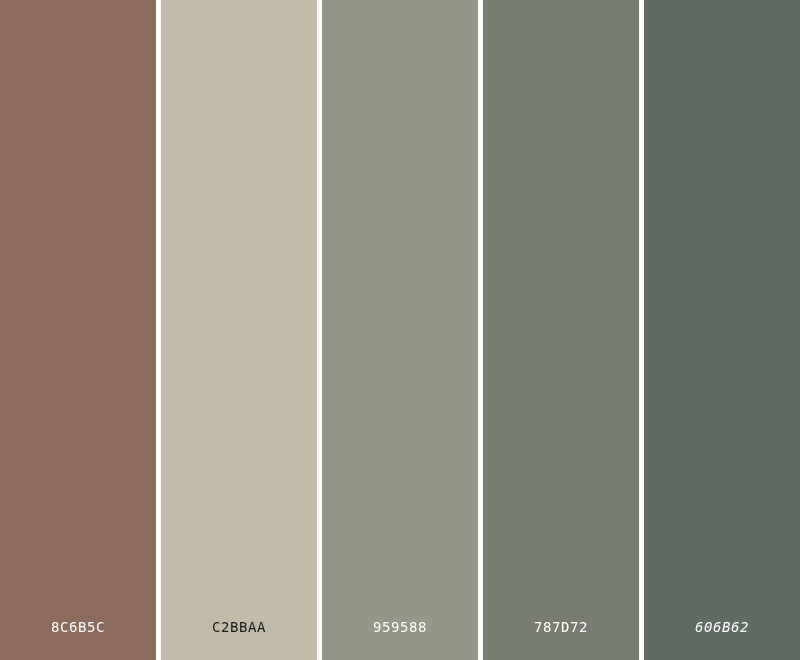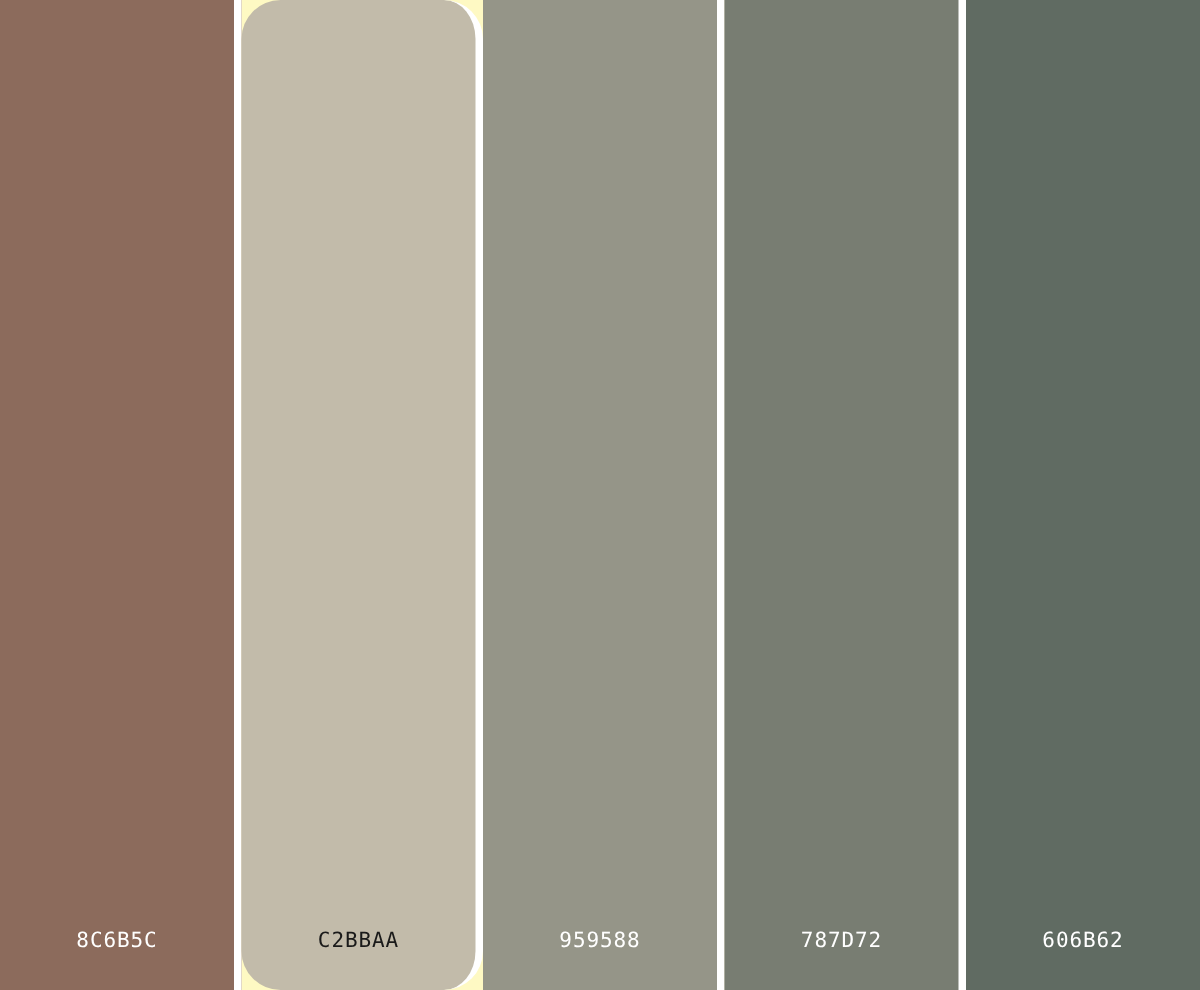--- a/index.html
+++ b/index.html
@@ -43,36 +43,36 @@
     font-size: 14px;
     letter-spacing: 0.6px;
     line-height: 16px;
     white-space: nowrap;
     user-select: none;
   }
 </style>
 </head>
 <body style="background: rgb(255, 255, 255);">
 
-<div id="palette" style="background: #fef9c3;">
+<div id="palette" style="background: #c4b5fd;">
 
   <div class="swatch" style="background-color: rgb(140, 107, 92); border-right-color: rgb(255, 255, 255);">
     <span class="swatch-label" style="color: rgb(255, 255, 255);">8C6B5C</span>
   </div>
 
 
-  <div class="swatch" style="background-color: rgb(194, 187, 170); border-right-color: rgb(255, 255, 255); border-radius: 26px;">
+  <div class="swatch" style="background-color: rgb(194, 187, 170); border-right-color: rgb(255, 255, 255);">
     <span class="swatch-label" style="color: rgb(26, 26, 26);">C2BBAA</span>
   </div>
 
   <div class="swatch" style="background-color: rgb(149, 149, 136); border-right-color: rgb(255, 255, 255);">
     <span class="swatch-label" style="color: rgb(255, 255, 255);">959588</span>
   </div>
 
   <div class="swatch" style="background-color: rgb(120, 125, 114); border-right-color: rgb(255, 255, 255);">
     <span class="swatch-label" style="color: rgb(255, 255, 255); text-align: center;">787D72</span>
   </div>
 
   <div class="swatch" style="background-color: rgb(96, 107, 98); border-right-color: rgb(255, 255, 255);">
-    <span class="swatch-label" style="color: rgb(255, 255, 255);">606B62</span>
+    <span class="swatch-label" style="color: rgb(255, 255, 255); font-style: italic;">606B62</span>
   </div>
 
 </div>
 
 </body></html>

